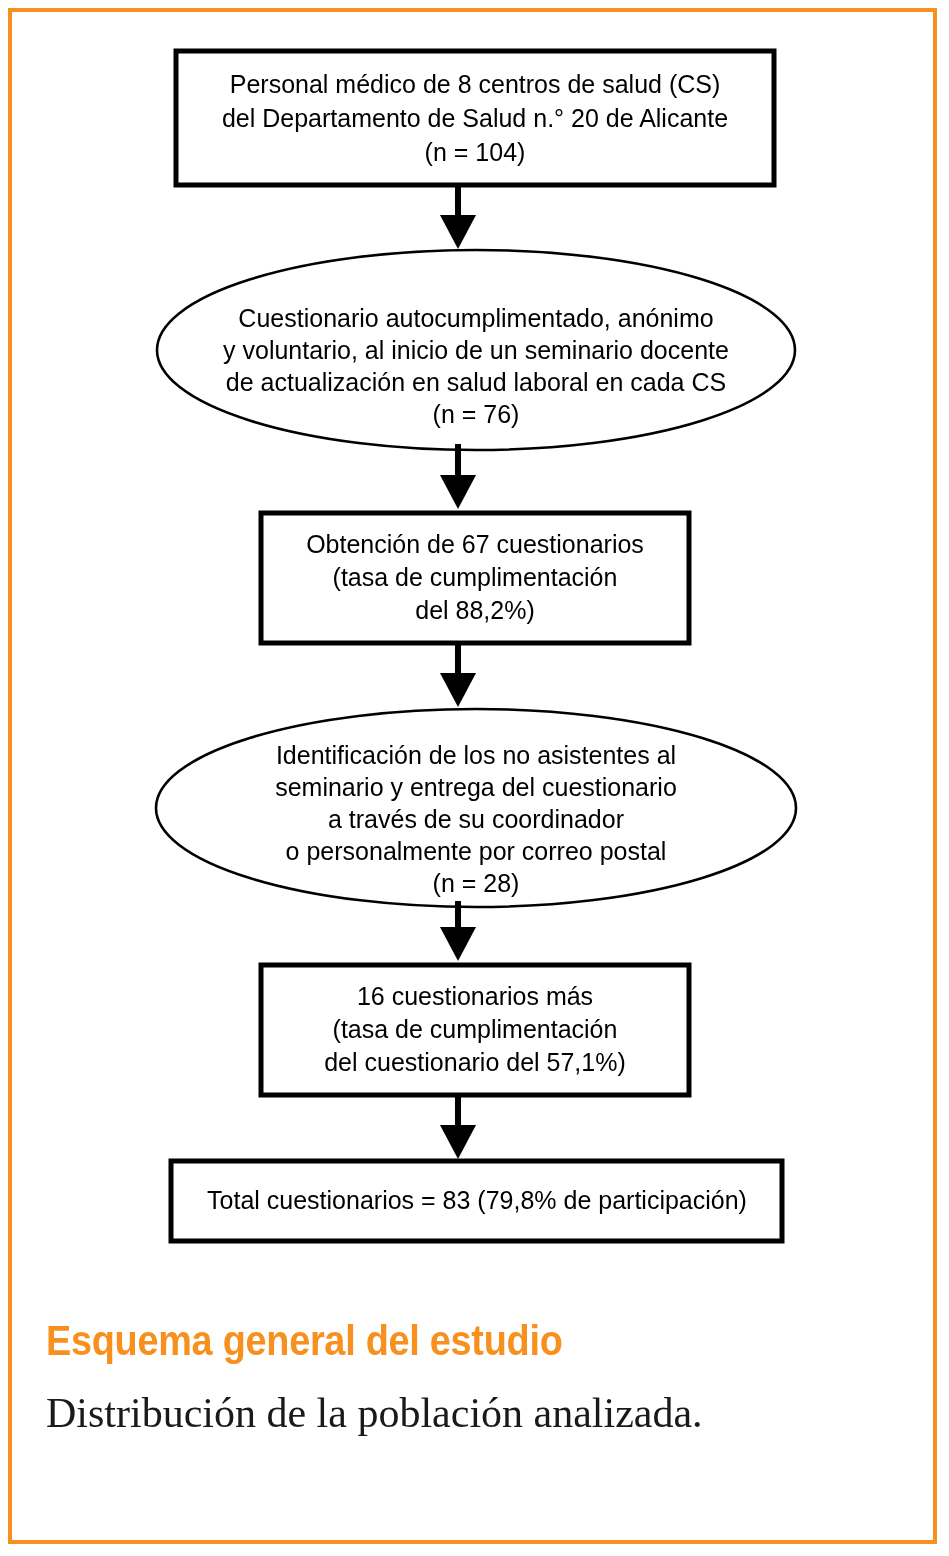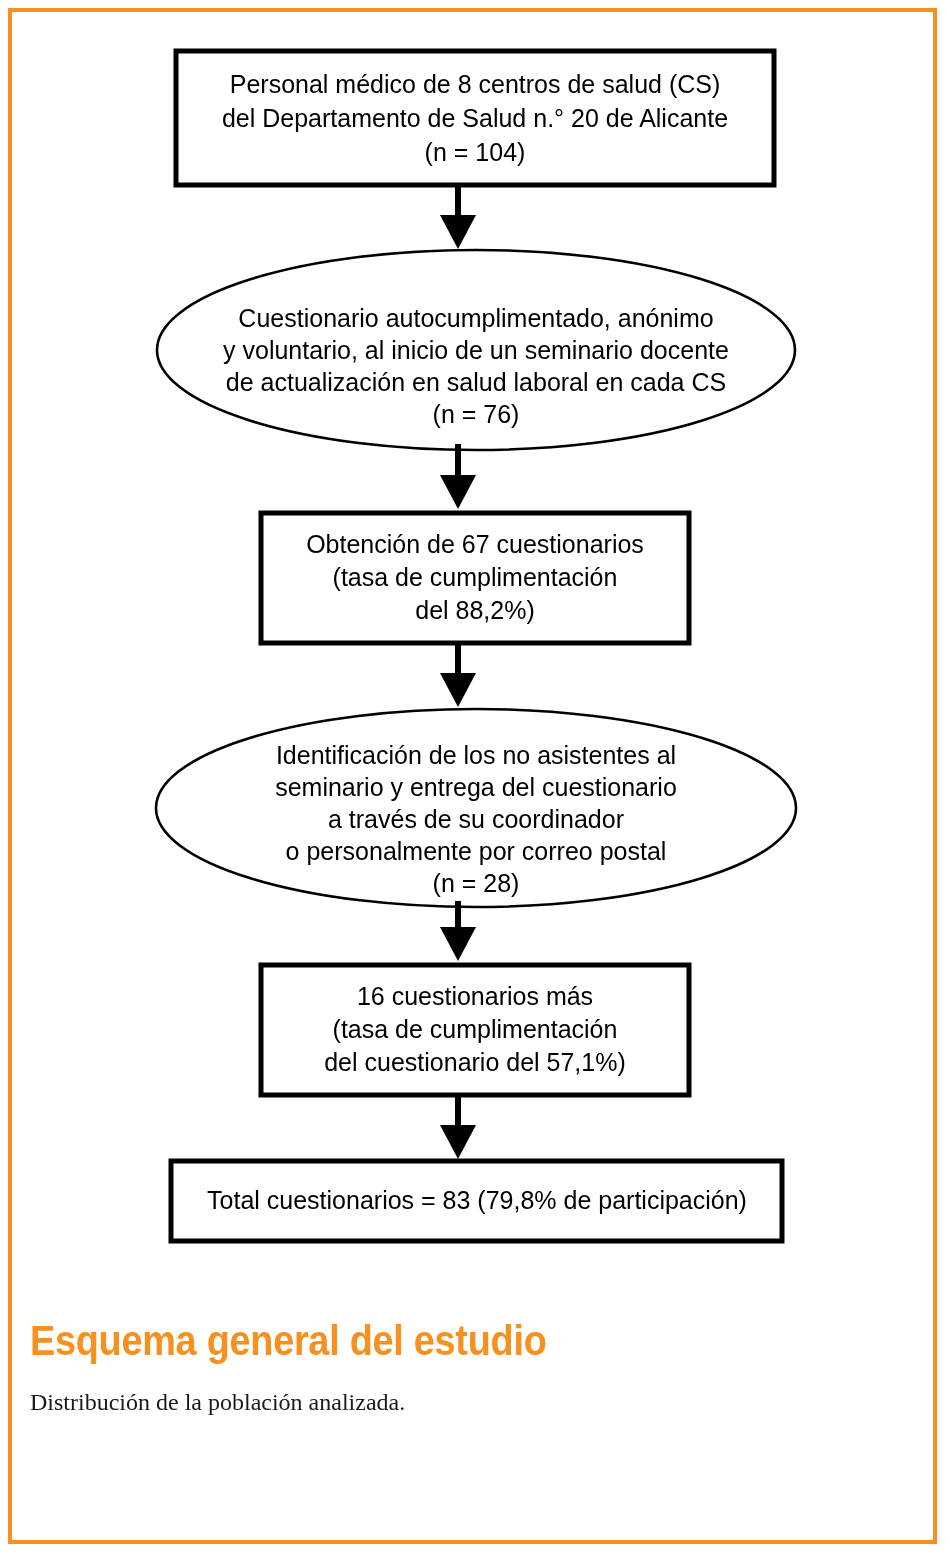--- a/index.html
+++ b/index.html
@@ -58,39 +58,39 @@
     stroke: #000000;
     stroke-width: 6;
   }
   .flow-arrow-head {
     fill: #000000;
   }
 
   
   #caption-block {
     position: absolute;
-    left: 30px;
+    left: 46px;
     top: 1318px;
     width: 830px;
   }
   #caption-title {
     font-family: "Liberation Sans Narrow", "Liberation Sans", sans-serif;
     font-weight: bold;
     font-size: 43px;
     line-height: 1.05;
     color: #F7901E;
     letter-spacing: -0.3px;
     transform: scaleX(0.88);
     transform-origin: left center;
     white-space: nowrap;
     margin: 0;
   }
   #caption-subtitle {
     font-family: "Liberation Serif", "DejaVu Serif", serif;
-    font-size: 24px;
+    font-size: 42px;
     color: #1a1a1a;
     margin: 26px 0 0 0;
     white-space: nowrap;
   }
 </style>
 </head>
 <body>
 
 <div id="figure-frame"></div>
 

